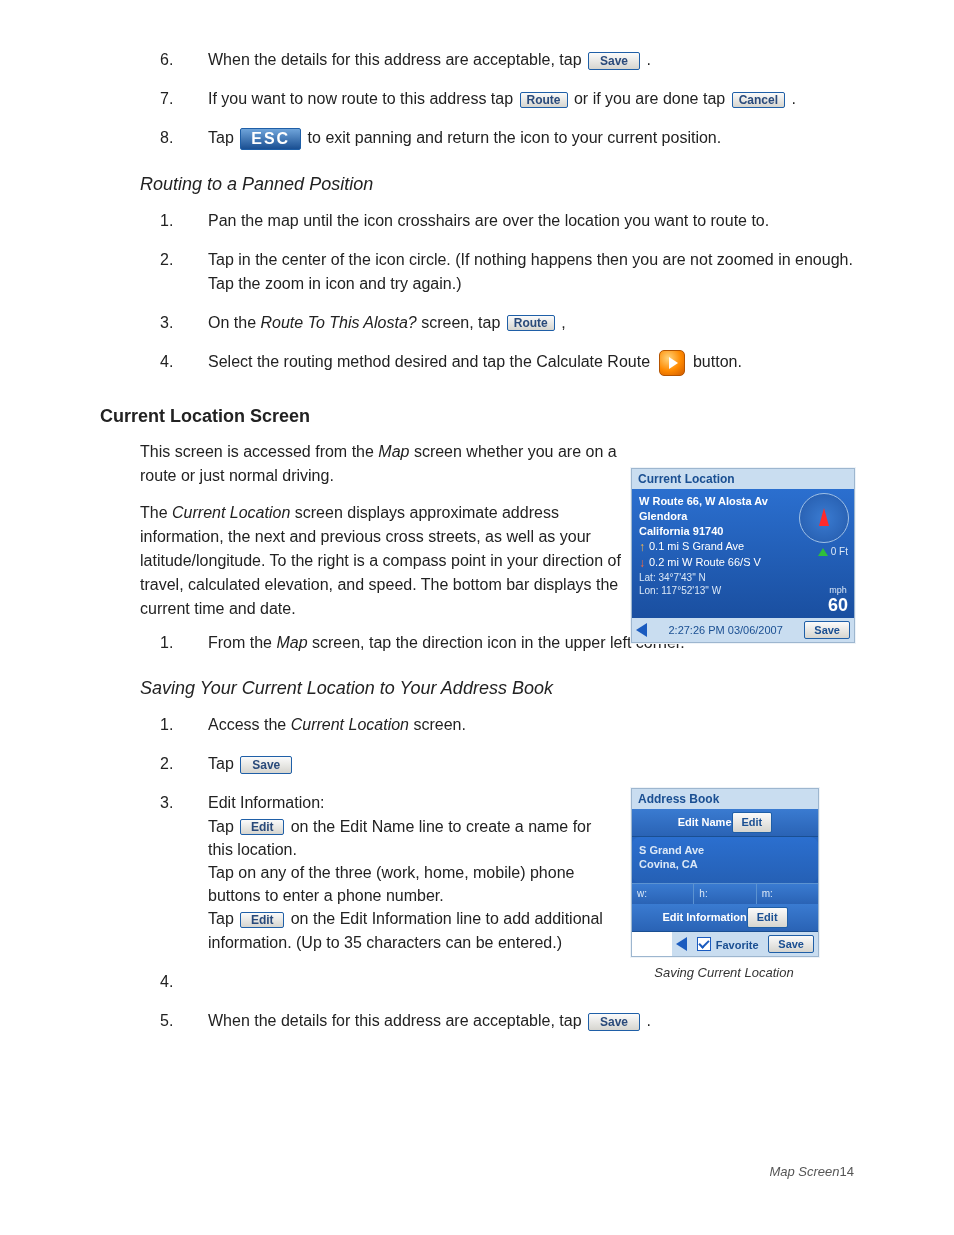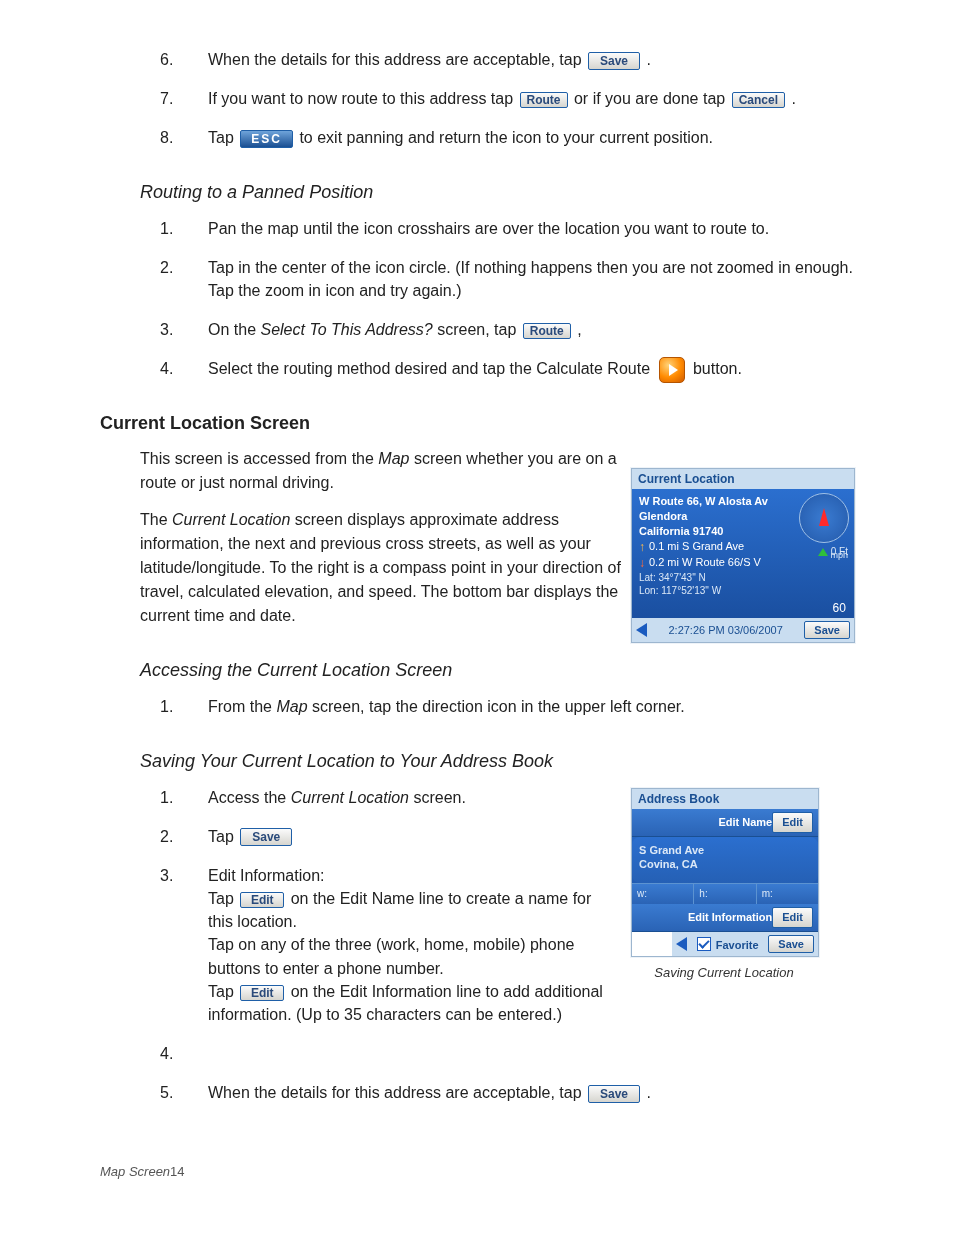--- a/index.html
+++ b/index.html
@@ -39,21 +39,21 @@
     width:48px;
     flex-shrink:0;
   }
   ol.main>li .body{
     flex:1;
   }
   h3.sub{
     font-style:italic;
     font-weight:400;
     font-size:18px;
-    margin:32px 0 14px 40px;
+    margin:24px 0 14px 40px;
   }
   h3.sect{
     font-family:"Arial Narrow",Arial,Helvetica,sans-serif;
     font-stretch:condensed;
     font-weight:bold;
     font-size:18px;
     margin:30px 0 10px 0;
   }
   p.para{
     margin:13px 0 10px 40px;
@@ -78,21 +78,21 @@
     min-width:30px;
     text-align:center;
     margin:0 2px;
   }
   .uibtn.slim{padding:1px 6px;font-weight:bold;}
   .uibtn.esc{
     background:linear-gradient(var(--btn-blue-grad-top),var(--btn-blue-grad-bot));
     color:#fff;
     letter-spacing:2px;
     padding:2px 10px;
-    font-size:12px;
+    font-size:16px;
     font-weight:bold;
   }
   .iconbtn{
     display:inline-block;
     vertical-align:middle;
     width:24px;height:24px;
     border-radius:5px;
     background:radial-gradient(circle at 35% 30%, #ffd37a 0%, #ff8a00 55%, #cf5a00 100%);
     border:1px solid #b55400;
     position:relative;
@@ -107,21 +107,21 @@
     border-bottom:6px solid transparent;
     border-left:9px solid #fff;
   }
 
   
   .pagefoot{
     position:absolute;
     bottom:56px;
     left:100px;right:100px;
     display:flex;
-    justify-content:flex-start;
+    justify-content:flex-end;
     font-style:italic;
     font-size:13px;
     font-family:"Arial Narrow",Arial,Helvetica,sans-serif;
     font-stretch:condensed;
     color:#555;
   }
   .pagefoot .pn{font-style:normal;}
 
   
   .scrwrap1{
@@ -171,21 +171,21 @@
     transform:translate(-50%,-55%);
     width:0;height:0;
     border-left:5px solid transparent;
     border-right:5px solid transparent;
     border-bottom:18px solid #ff2a2a;
   }
   .scr .mph{
     position:absolute; right:6px; bottom:4px;
     text-align:center;color:#dbe8f7;font-size:9px;
   }
-  .scr .mph .val{font-size:12px;font-weight:normal;color:#fff;display:block;line-height:1;margin-top:41px;}
+  .scr .mph .val{font-size:18px;font-weight:bold;color:#fff;display:block;line-height:1;}
   .scr .elev{
     position:absolute; right:6px; top:56px;
     font-size:10px;color:#dbe8f7;
   }
   .scr .elev .tri{
     display:inline-block;width:0;height:0;
     border-left:5px solid transparent;border-right:5px solid transparent;
     border-bottom:8px solid #2fbf3a;margin-right:3px;vertical-align:-1px;
   }
   .scr .botbar{
@@ -207,21 +207,21 @@
   }
 
   
   .scrwrap2{
     position:absolute;
     left:631px; top:788px;
     width:186px;
   }
   .scr2 .bluebody{padding:0;}
   .rowbar{
-    display:flex;justify-content:flex-end;align-items:center;
+    display:flex;justify-content:center;align-items:center;
     background:linear-gradient(#3a7bd1,#2a63b5);
     padding:3px 5px;font-size:11px;font-weight:bold;color:#fff;
     border-bottom:1px solid #1a4f92;
   }
   .addrblk{
     background:linear-gradient(#2b6fcf,#2560b5);
     padding:6px 7px 12px 7px;color:#dbe8f7;font-size:11px;font-weight:bold;line-height:1.3;border-radius:8px;
   }
   .phonebar{
     display:flex;background:linear-gradient(#3a7bd1,#2a63b5);
@@ -292,21 +292,21 @@
       <span class="body">Pan the map until the icon crosshairs are over the location you want to route to.</span>
     </li>
     <li>
       <span class="num">2.</span>
       <span class="body">Tap in the center of the icon circle.  (If nothing happens then you are not zoomed in enough.  Tap the zoom in icon and try again.)</span>
     </li>
     <li>
       <span class="num">3.</span>
       <span class="body">
         <span>On the </span>
-        <em class="inline">Select To This Address?</em>
+        <em class="inline">Route To This Alosta?</em>
         <span> screen, tap </span>
         <span class="uibtn slim">Route</span>
         <span> ,</span>
       </span>
     </li>
     <li>
       <span class="num">4.</span>
       <span class="body">
         <span>Select the routing method desired and tap the Calculate Route </span>
         <span class="iconbtn"></span>
@@ -316,21 +316,20 @@
   </ol>
 
   <h3 class="sect">Current Location Screen</h3>
   <p class="para">
     <span>This screen is accessed from the </span><span class="ital">Map</span><span> screen whether you are on a route or just normal driving.</span>
   </p>
   <p class="para">
     <span>The </span><span class="ital">Current Location</span><span> screen displays approximate address information, the next and previous cross streets, as well as your latitude/longitude.  To the right is a compass point in your direction of travel, calculated elevation, and speed.  The bottom bar displays the current time and date.</span>
   </p>
 
-  <h3 class="sub">Accessing the Current Location Screen</h3>
   <ol class="main">
     <li>
       <span class="num">1.</span>
       <span class="body">
         <span>From the </span><em class="inline">Map</em><span> screen, tap the direction icon in the upper left corner.</span>
       </span>
     </li>
   </ol>
 
   <h3 class="sub">Saving Your Current Location to Your Address Book</h3>

